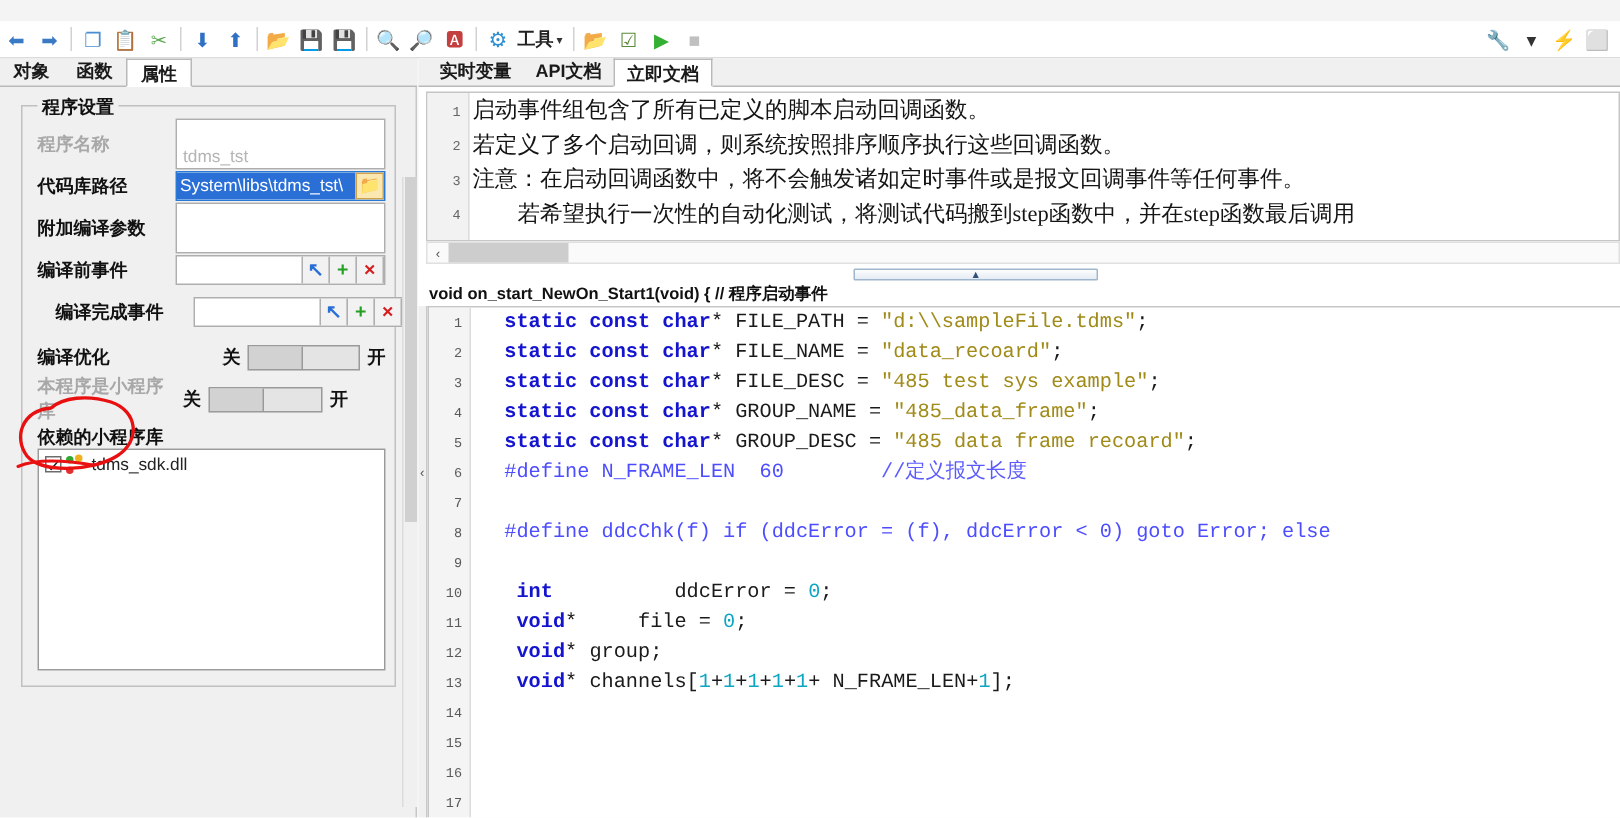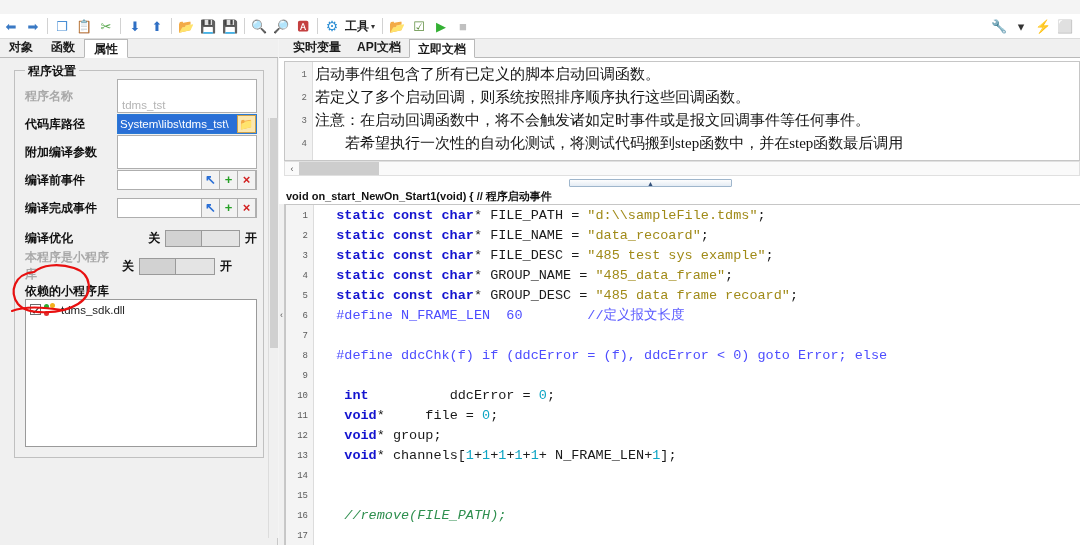--- a/index.html
+++ b/index.html
@@ -325,21 +325,21 @@
         <div class="field" style="flex:1;display:flex;align-items:center;padding:0;">
           <span style="flex:1;"></span>
           <span class="mini-btns">
             <span class="mini-btn" style="color:#2a6fd6;">↖</span>
             <span class="mini-btn plus">+</span>
             <span class="mini-btn cross">×</span>
           </span>
         </div>
       </div>
 
-      <div class="row" style="top:126px;">
+      <div class="row" style="top:126px;margin-left:12px;">
         <div class="row-label">编译完成事件</div>
         <div class="field" style="flex:1;display:flex;align-items:center;padding:0;">
           <span style="flex:1;"></span>
           <span class="mini-btns">
             <span class="mini-btn" style="color:#2a6fd6;">↖</span>
             <span class="mini-btn plus">+</span>
             <span class="mini-btn cross">×</span>
           </span>
         </div>
       </div>
@@ -454,18 +454,17 @@
         <div class="code-line"><span class="pln">  </span><span class="pre">#define N_FRAME_LEN  60</span><span class="pln">        </span><span class="cmt2">//定义报文长度</span></div>
         <div class="code-line"><span class="pln"></span></div>
         <div class="code-line"><span class="pln">  </span><span class="pre">#define ddcChk(f) if (ddcError = (f), ddcError &lt; 0) goto Error; else</span></div>
         <div class="code-line"><span class="pln"></span></div>
         <div class="code-line"><span class="pln">   </span><span class="kw">int</span><span class="pln">          ddcError = </span><span class="num">0</span><span class="pln">;</span></div>
         <div class="code-line"><span class="pln">   </span><span class="kw">void</span><span class="pln">*     file = </span><span class="num">0</span><span class="pln">;</span></div>
         <div class="code-line"><span class="pln">   </span><span class="kw">void</span><span class="pln">* group;</span></div>
         <div class="code-line"><span class="pln">   </span><span class="kw">void</span><span class="pln">* channels[</span><span class="num">1</span><span class="pln">+</span><span class="num">1</span><span class="pln">+</span><span class="num">1</span><span class="pln">+</span><span class="num">1</span><span class="pln">+</span><span class="num">1</span><span class="pln">+ N_FRAME_LEN+</span><span class="num">1</span><span class="pln">];</span></div>
         <div class="code-line"><span class="pln"></span></div>
         <div class="code-line"><span class="pln">   </span></div>
-        <div class="code-line"><span class="pln">   </span><span class="cmt">//remove(FILE_PATH);</span></div>
         <div class="code-line"><span class="pln"></span></div>
       </div>
   </div>
 
 </div>
 
 </body></html>

